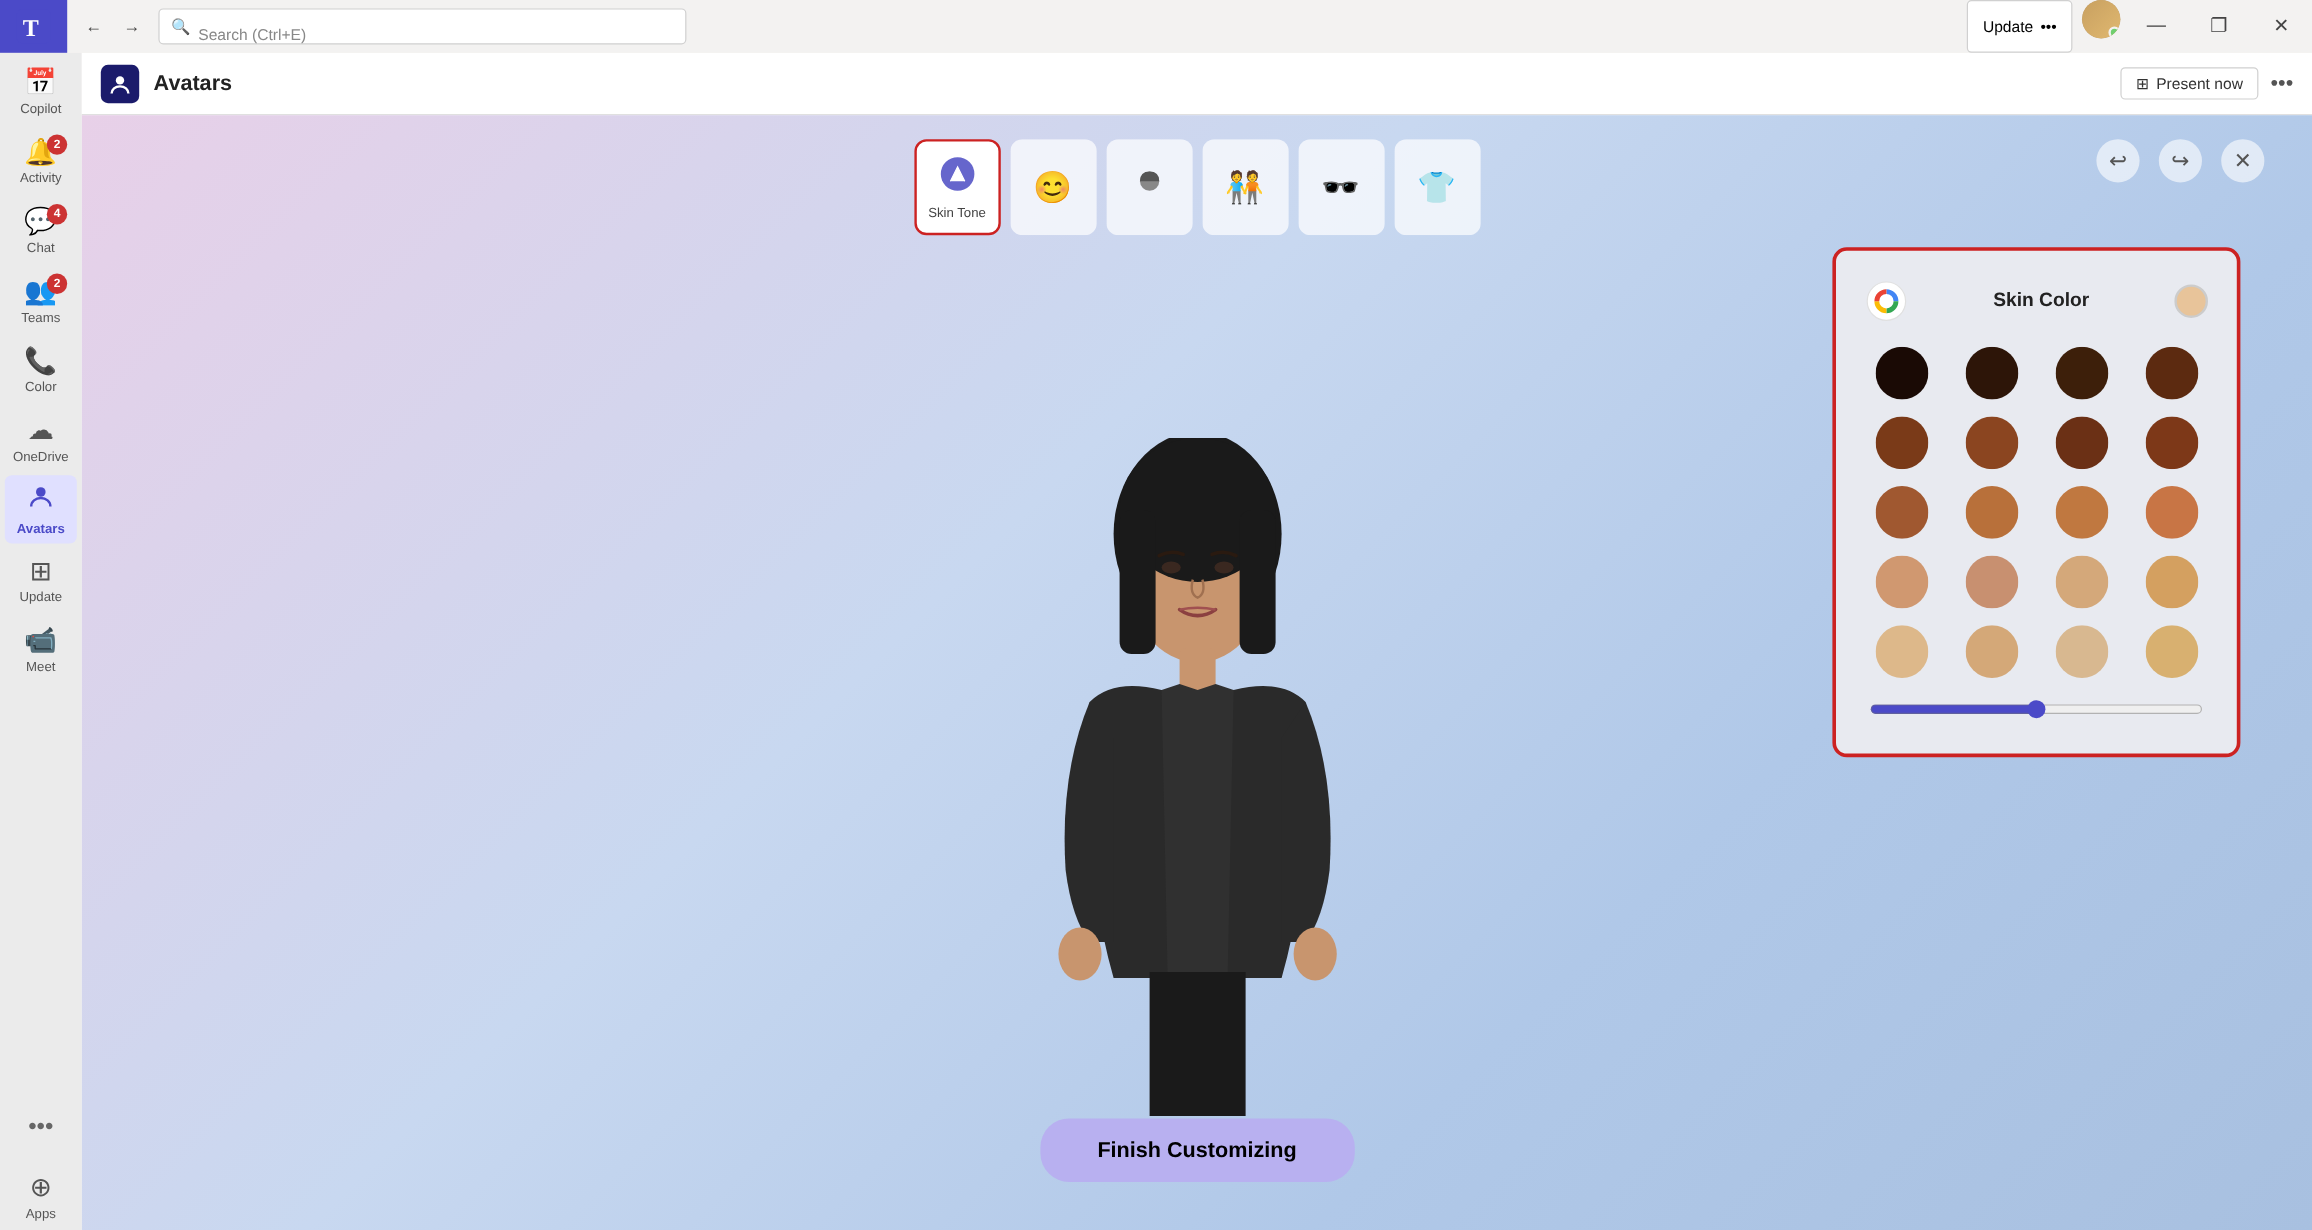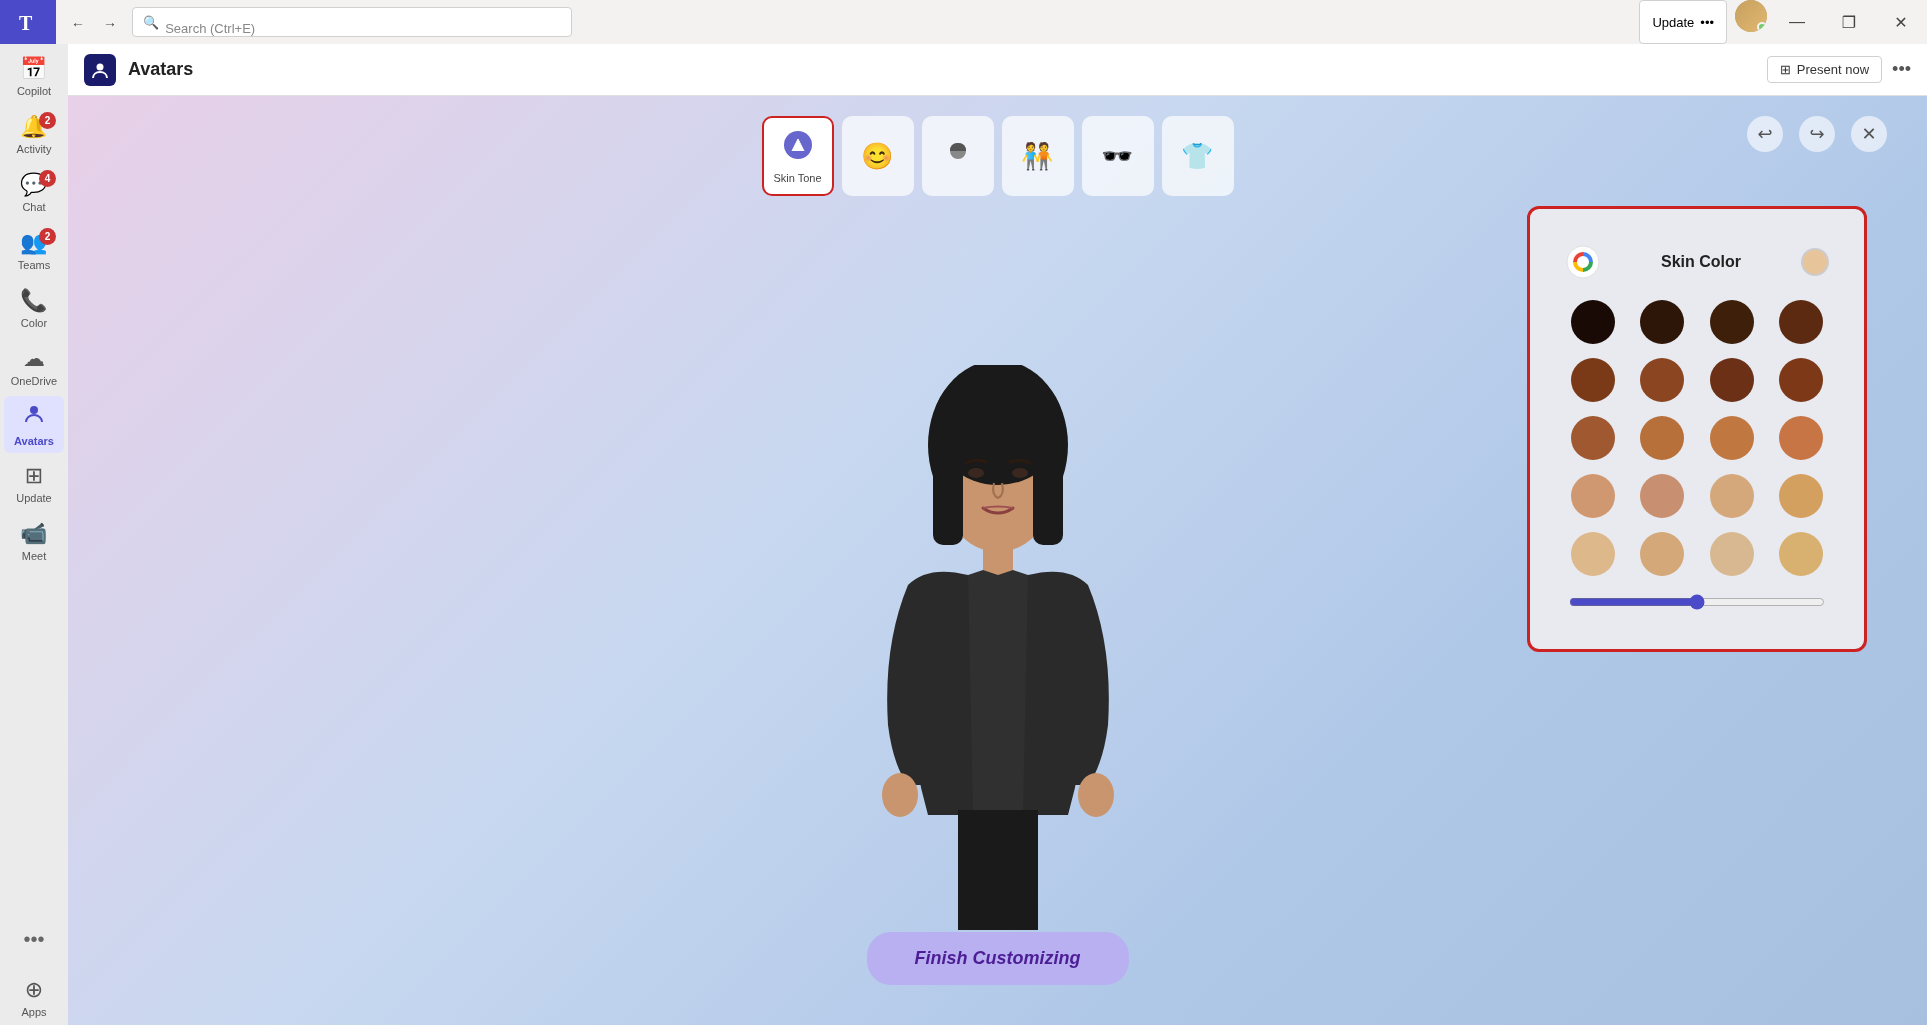--- a/index.html
+++ b/index.html
@@ -116,31 +116,30 @@
 
     
     #avatar-figure {
       position: absolute; bottom: 80px; left: 50%; transform: translateX(-50%);
       width: 340px; height: 580px;
     }
 
     
     #finish-btn {
       position: absolute; bottom: 40px; left: 50%; transform: translateX(-50%);
-      background: #b8b0f0; color: #4c1d95; border: none; border-radius: 24px;
+      background: #b8b0f0; color: #000000; border: none; border-radius: 24px;
       padding: 16px 48px; font-size: 18px; font-weight: 600; cursor: pointer;
       white-space: nowrap;
-      font-style: italic;
     }
 
     
     #skin-panel {
       position: absolute; top: 110px; right: 60px; width: 340px;
       background: #e8eaf0; border-radius: 12px; border: 3px solid #cc2222;
-      padding: 35px; z-index: 30;
+      padding: 24px; z-index: 30;
     }
     #skin-panel-header {
       display: flex; align-items: center; justify-content: space-between; margin-bottom: 20px;
     }
     #skin-panel-logo {
       width: 36px; height: 36px;
     }
     #skin-color-label { font-size: 16px; font-weight: 600; color: #222; }
     #selected-swatch {
       width: 28px; height: 28px; border-radius: 50%; background: #e8c49a; border: 2px solid #ccc;

